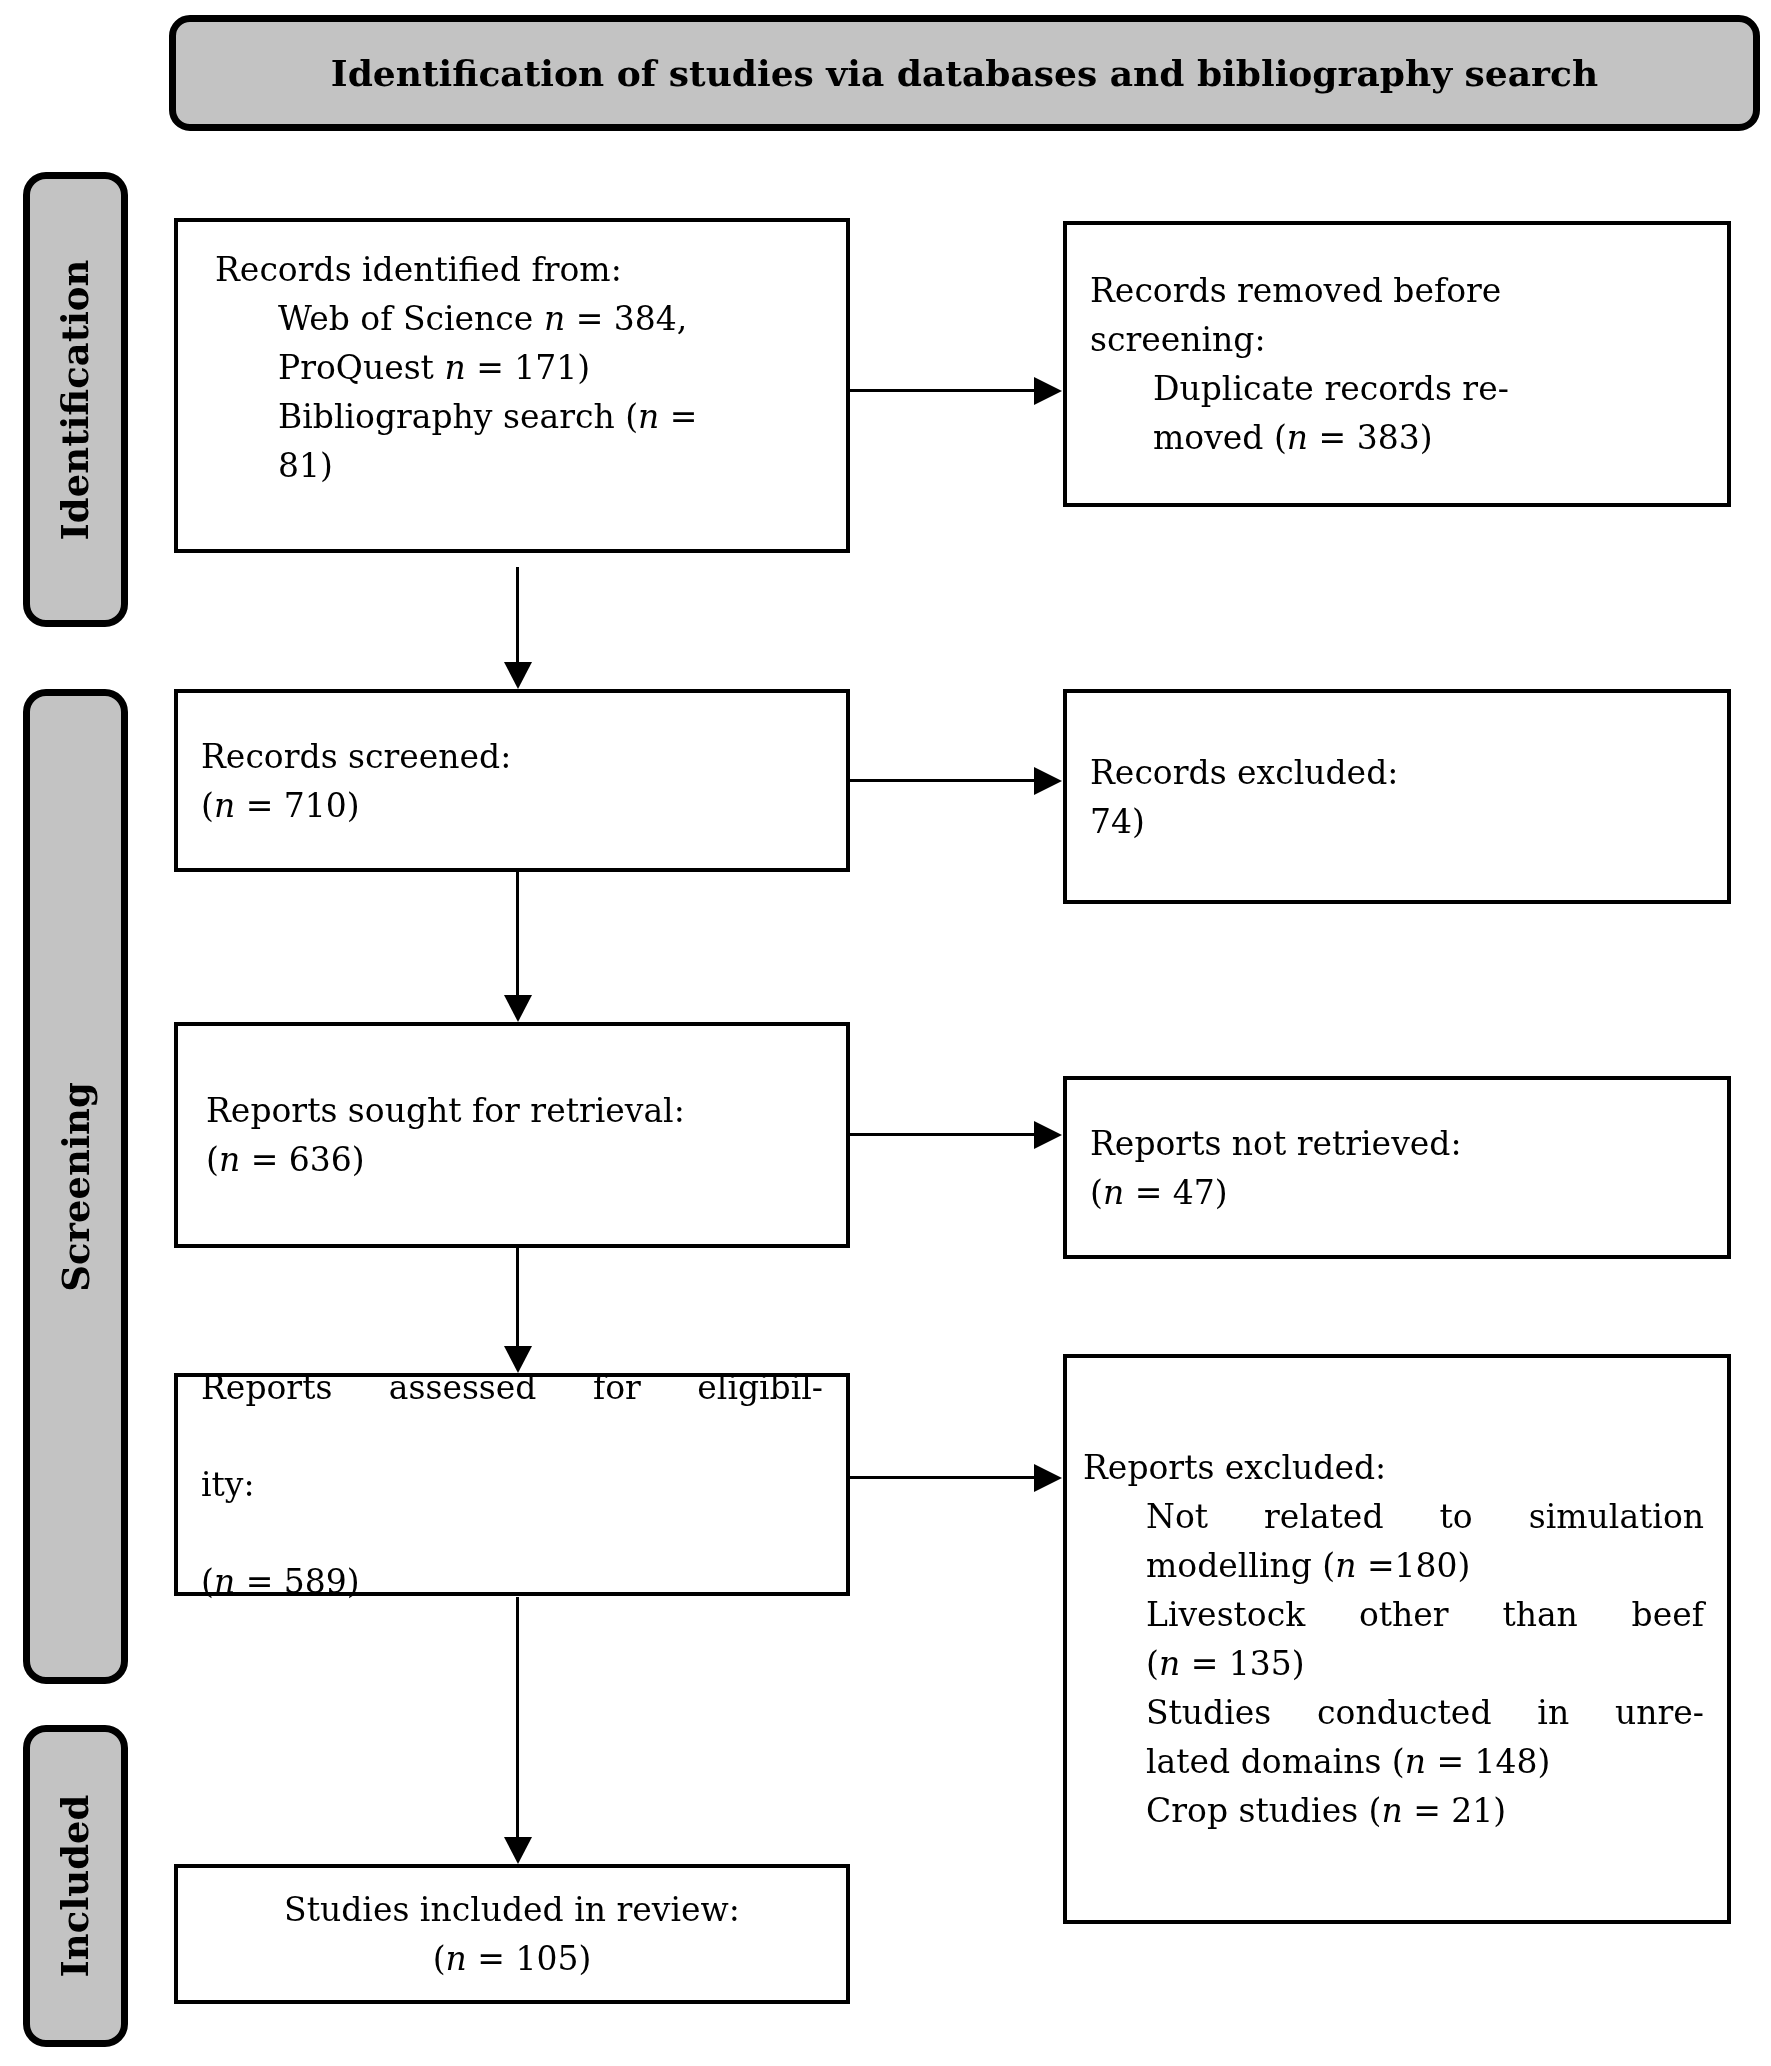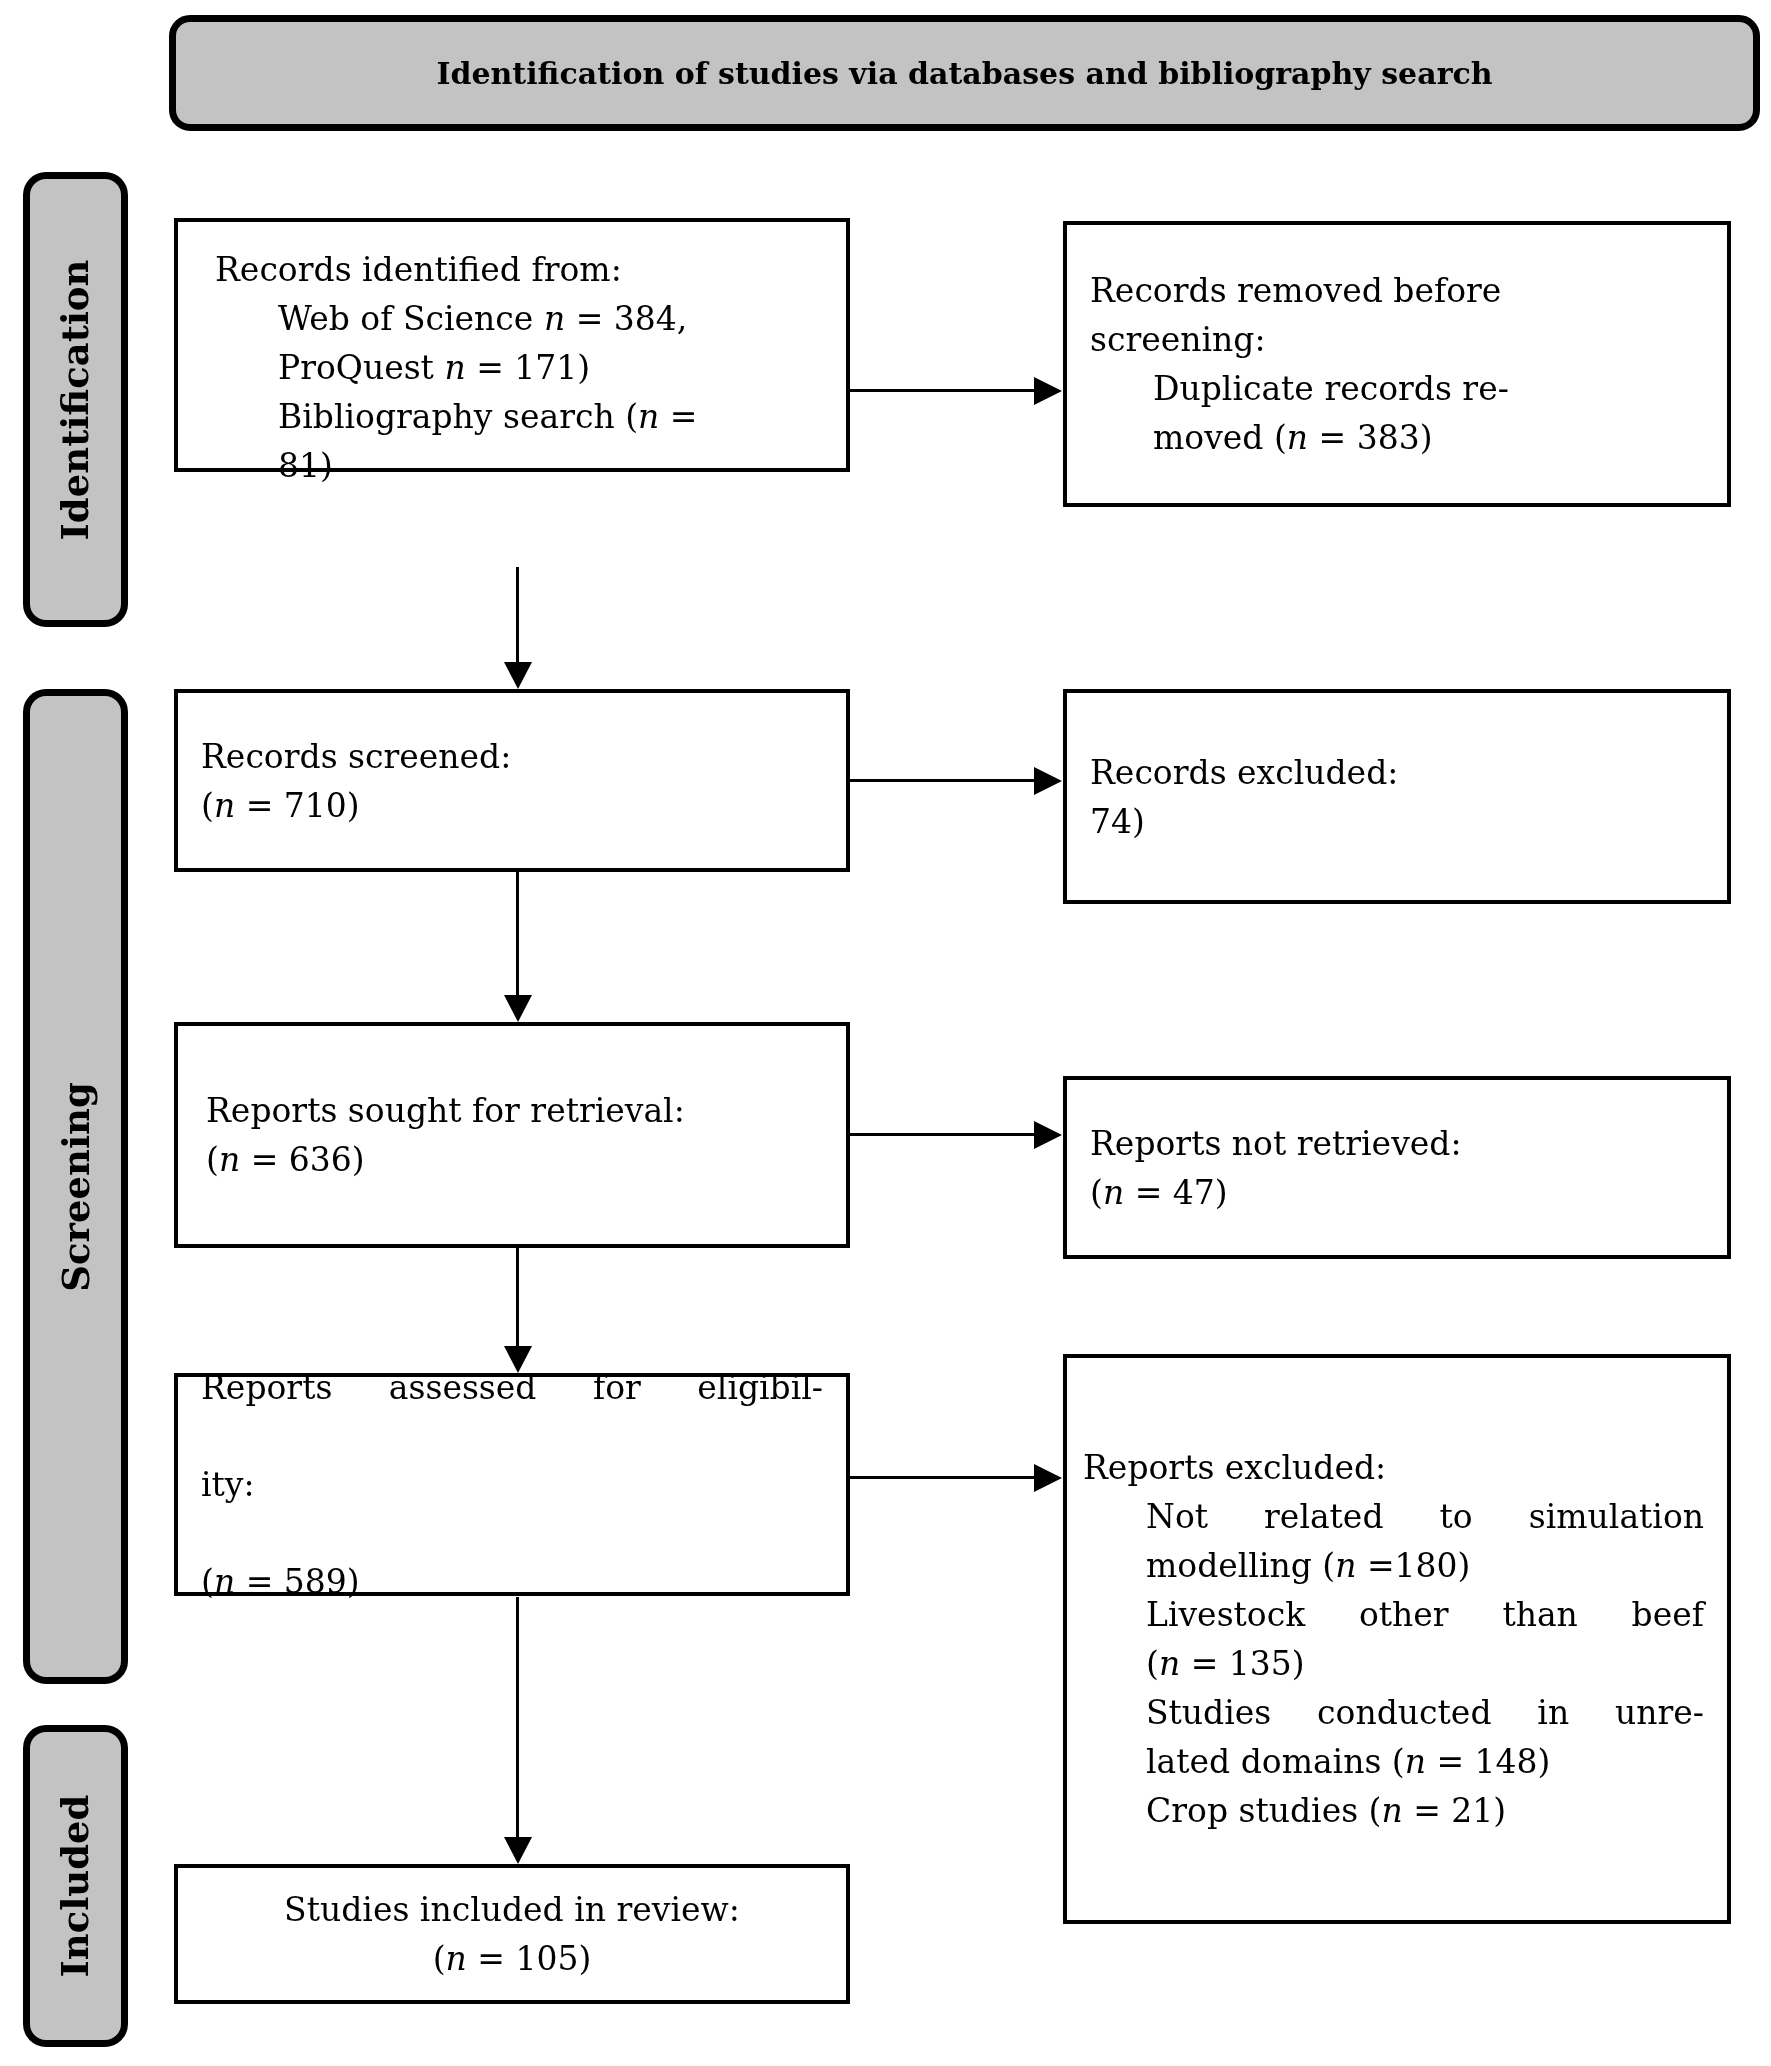--- a/index.html
+++ b/index.html
@@ -16,21 +16,21 @@
   .title-box {
     position: absolute;
     left: 169px; top: 15.3px;
     width: 1591px; height: 116px;
     background: #c3c3c3;
     border: 7px solid #000;
     border-radius: 21px;
     box-sizing: border-box;
     display: flex; align-items: center; justify-content: center;
     font-weight: bold;
-    font-size: 30px;
+    font-size: 36px;
   }
 
   
   .stage {
     position: absolute;
     left: 23px;
     width: 105px;
     background: #c3c3c3;
     border: 7.6px solid #000;
     border-radius: 23px;
@@ -58,21 +58,21 @@
     flex-direction: column;
     justify-content: center;
     padding: 11px 23px;
     font-size: 33px;
     line-height: 49px;
   }
   .fbox.align-top { justify-content: flex-start; padding-top: 23px; }
   .col-left  { left: 174px;  width: 676px; }
   .col-right { left: 1063px; width: 668px; }
 
-  .box-l1 { top: 218px;  height: 254px; padding-left: 37px;  }
+  .box-l1 { top: 218px;  height: 335px; padding-left: 37px;  }
   .box-l2 { top: 689px; height: 183px;  }
   .box-l3 { top: 1022px; height: 226px; padding-left: 28px;  }
   .box-l4 { top: 1373px; height: 223px; gap: 48px;  }
   .box-l5 { top: 1864px; height: 140px; align-items: center;  }
   .box-r1 { top: 221px;  height: 286px;  }
   .box-r2 { top: 689px; height: 215px;  }
   .box-r3 { top: 1044px; height: 183px; margin-top: 32px;  }
   .box-r4 { top: 1354px; height: 570px; padding-left: 16px; }
 
   .line { text-align: left; }

